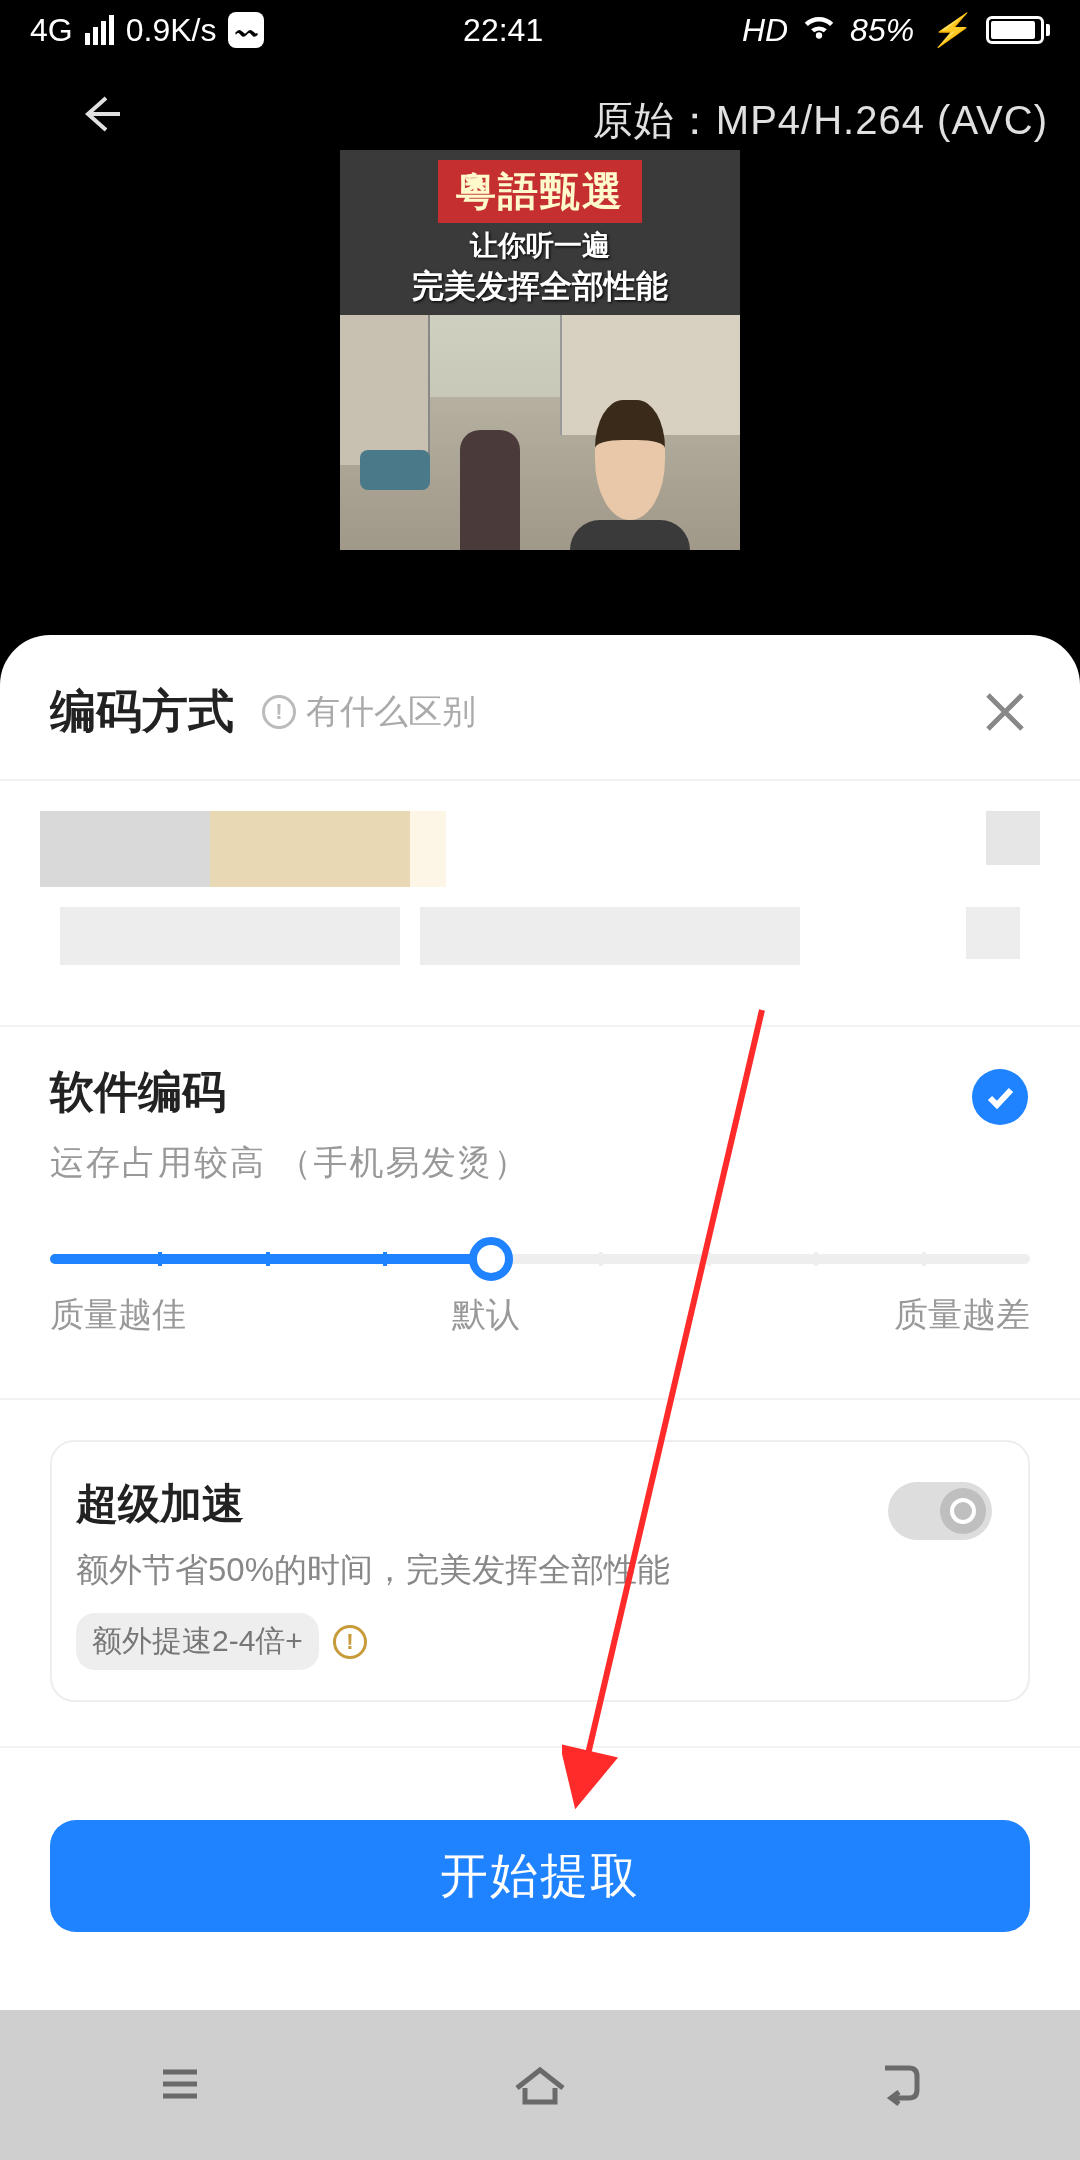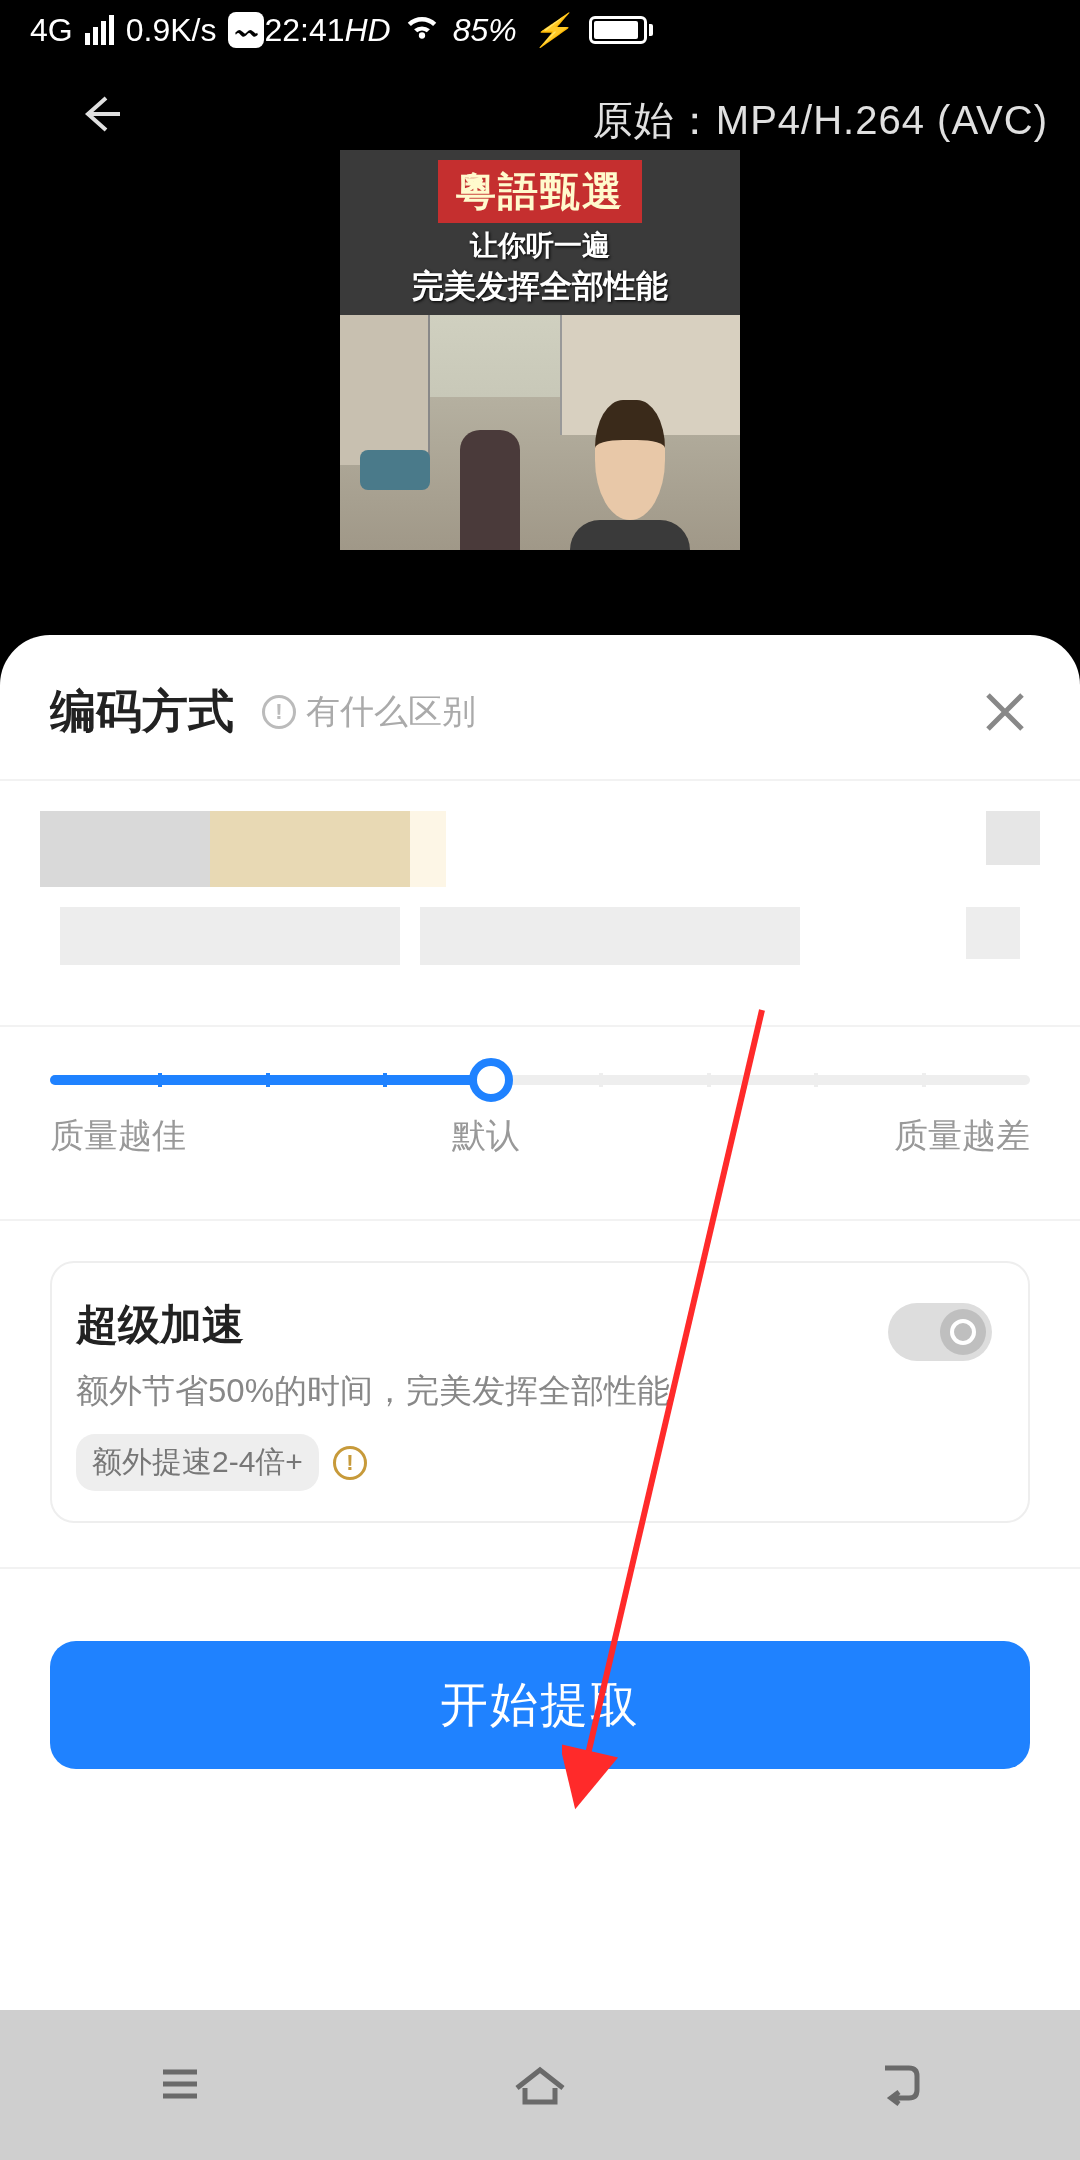--- a/index.html
+++ b/index.html
@@ -1,18 +1,18 @@
 <!DOCTYPE html>
 <html><head>
 <meta charset="utf-8">
 <style>
   * { margin: 0; padding: 0; box-sizing: border-box; }
   html, body { width: 1080px; height: 2160px; font-family: -apple-system, "PingFang SC", sans-serif; background: #000; overflow: hidden; }
 
-  .status-bar { position: absolute; top: 0; left: 0; right: 0; height: 60px; display: flex; align-items: center; color: #fff; padding: 0 30px; font-size: 32px; font-weight: 500; }
+  .status-bar { position: absolute; top: 0; left: 0; right: 0; height: 60px; display: flex; align-items: center; justify-content: space-between; color: #fff; padding: 0 30px; font-size: 32px; font-weight: 500; }
   .status-left { display: flex; align-items: center; gap: 12px; }
   .status-right { display: flex; align-items: center; gap: 12px; font-style: italic; }
   .signal-bars { display: inline-flex; align-items: flex-end; gap: 3px; }
   .signal-bars span { width: 5px; background: #fff; display: inline-block; }
   .signal-bars span:nth-child(1){height:12px}.signal-bars span:nth-child(2){height:18px}.signal-bars span:nth-child(3){height:24px}.signal-bars span:nth-child(4){height:30px}
   .heart-icon { width: 36px; height: 36px; background: #fff; border-radius: 8px; display: inline-flex; align-items: center; justify-content: center; color: #000; font-size: 22px; }
   .wifi-icon svg { width: 38px; height: 38px; fill: #fff; }
   .battery { display: inline-flex; align-items: center; }
   .battery-body { width: 58px; height: 28px; border: 3px solid #fff; border-radius: 6px; position: relative; }
   .battery-fill { position: absolute; left: 2px; top: 2px; bottom: 2px; width: 85%; background: #fff; border-radius: 2px; }
@@ -81,21 +81,21 @@
   .accel-card { margin: 40px 50px 0; border: 2px solid #eee; border-radius: 24px; padding: 34px 24px 30px; position: relative; }
   .accel-title { font-size: 42px; font-weight: 600; color: #222; }
   .accel-desc { font-size: 33px; color: #888; margin-top: 16px; }
   .accel-badge-row { display: flex; align-items: center; gap: 14px; margin-top: 20px; }
   .accel-badge { background: #eee; color: #777; font-size: 30px; padding: 8px 16px; border-radius: 19px; }
   .warn-circle { width: 34px; height: 34px; border: 3px solid #c79a3a; border-radius: 50%; display: inline-flex; align-items: center; justify-content: center; color: #c79a3a; font-size: 22px; font-weight: 800; }
   .toggle { position: absolute; right: 36px; top: 40px; width: 104px; height: 58px; background: #ddd; border-radius: 40px; }
   .toggle-knob { position: absolute; right: 6px; top: 6px; width: 46px; height: 46px; background: #bfbfbf; border-radius: 50%; display: flex; align-items: center; justify-content: center; }
   .toggle-knob::after { content: ""; width: 18px; height: 18px; border: 4px solid #fff; border-radius: 50%; }
 
-  .primary-btn { margin: 72px 50px 0; height: 128px; background: #1f82ff; border-radius: 26px; display: flex; align-items: center; justify-content: center; color: #fff; font-size: 48px; font-weight: 500; letter-spacing: 2px; font-family: Liberation Serif, serif; }
+  .primary-btn { margin: 72px 50px 0; height: 112px; background: #1f82ff; border-radius: 26px; display: flex; align-items: center; justify-content: center; color: #fff; font-size: 48px; font-weight: 500; letter-spacing: 2px; font-family: Liberation Serif, serif; }
 
   .nav-bar { position: absolute; left: 0; right: 0; bottom: 0; height: 150px; top: auto; background: #cfcfcf; display: flex; align-items: center; justify-content: space-around; }
   .nav-bar svg { width: 70px; height: 70px; fill: none; stroke: #6a6a6a; stroke-width: 5; }
 
   .arrow-annot { position: absolute; pointer-events: none; }
 </style>
 </head>
 <body>
 
 <div class="status-bar">
@@ -184,20 +184,29 @@
       <div class="t t1"></div>
       <div class="gap"></div>
       <div class="t t2"></div>
       <div class="rspace"></div>
       <div class="tr"></div>
     </div>
   </div>
 
   <div class="divider"></div>
 
+  <div class="option-card">
+    <div class="option-title">软件编码</div>
+    <div class="option-desc">运存占用较高 （手机易发烫）</div>
+    <div class="check-badge">
+      <svg viewBox="0 0 32 32">
+          <path d="M6 17 L13 24 L27 9"></path>
+        </svg>
+    </div>
+  </div>
 
   <div class="slider-wrap">
     <div class="slider-track">
       <div class="slider-fill"></div>
       <div class="slider-tick filled" style="left:11%"></div>
       <div class="slider-tick filled" style="left:22%"></div>
       <div class="slider-tick filled" style="left:34%"></div>
       <div class="slider-tick" style="left:56%"></div>
       <div class="slider-tick" style="left:67%"></div>
       <div class="slider-tick" style="left:78%"></div>

